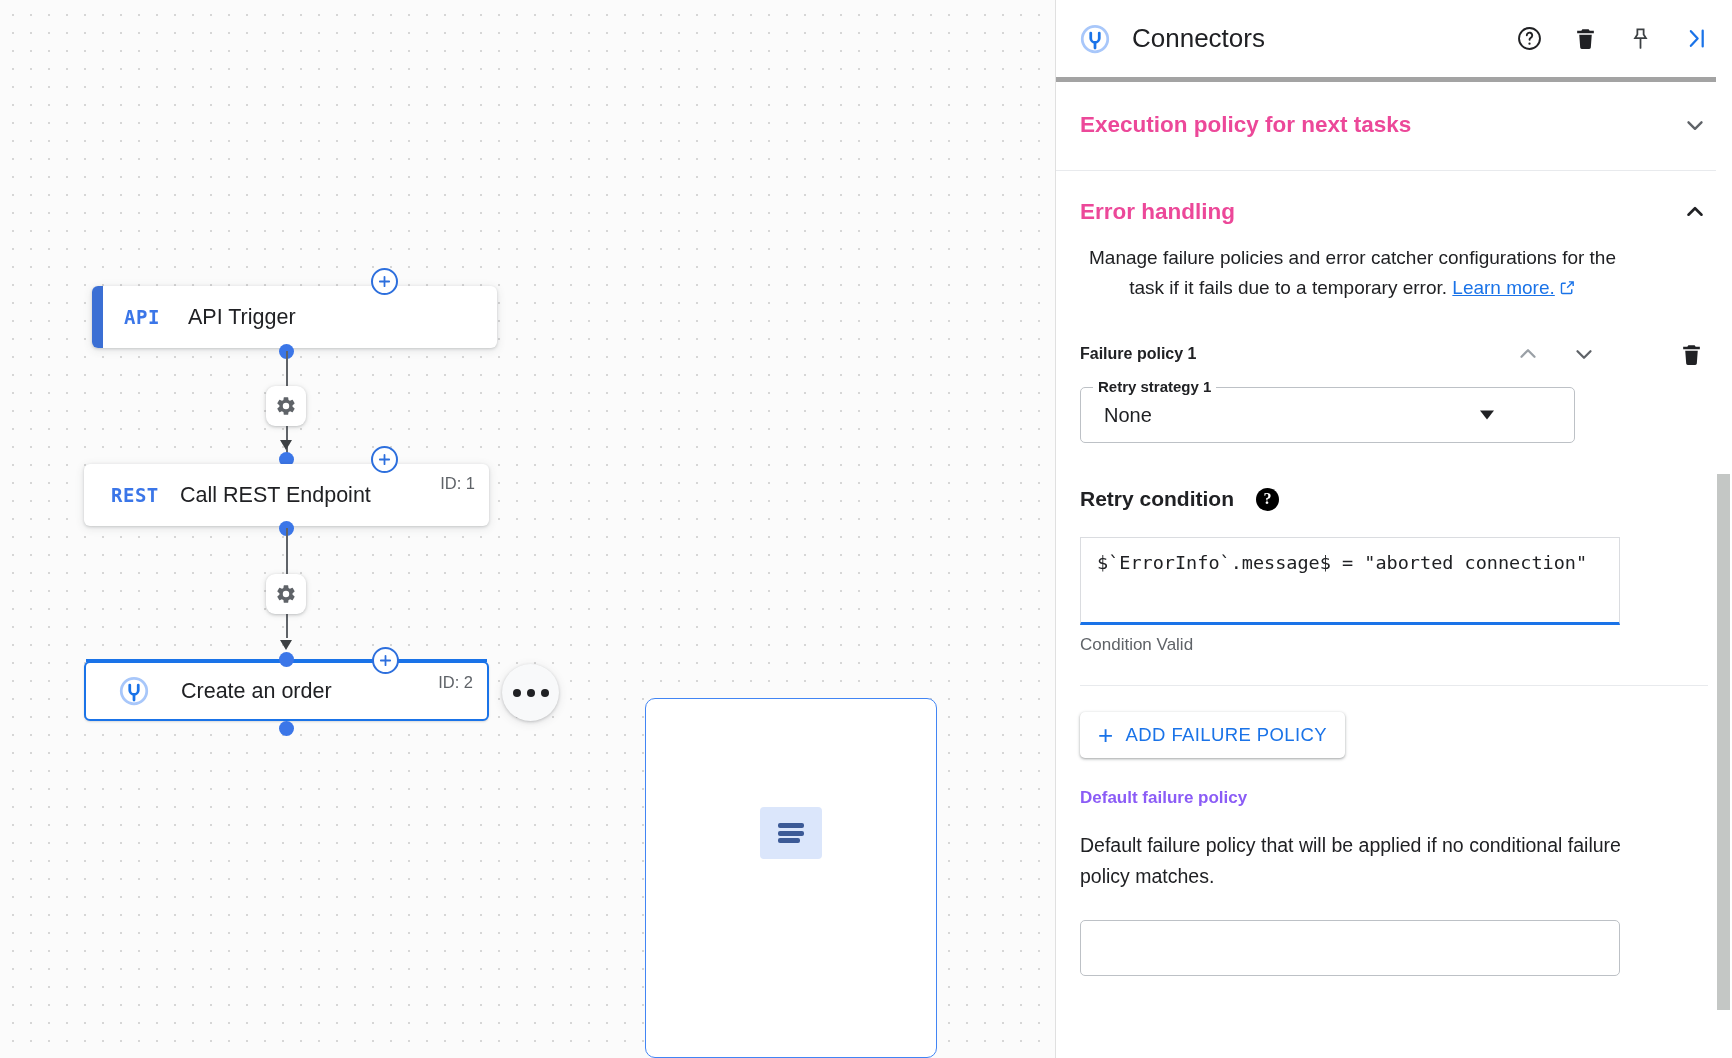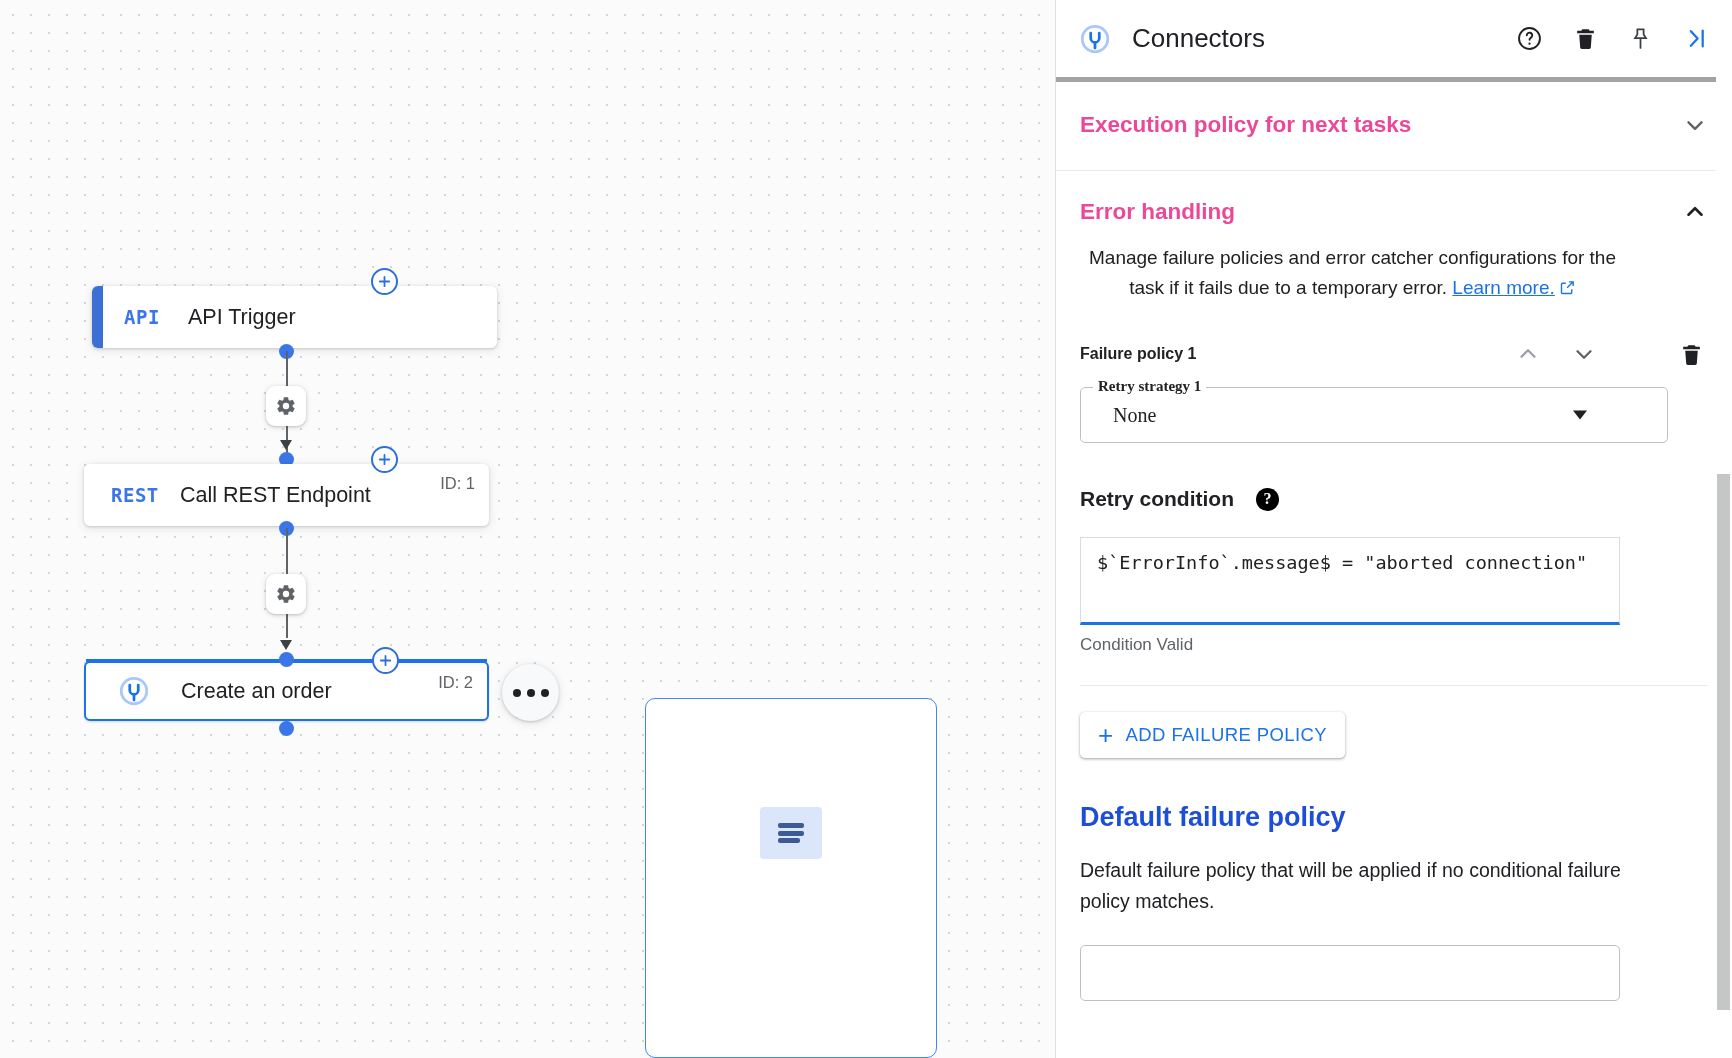--- a/index.html
+++ b/index.html
@@ -159,23 +159,22 @@
     display:flex; align-items:center; margin-top: 36px;
     padding-right: 4px;
   }
   .fp-title { font-size: 16px; font-weight: 700; color:#202124; }
   .fp-actions { margin-left:auto; display:flex; align-items:center; gap: 30px; }
   .fp-actions .sp { width: 22px; }
 
   .select-field {
     position: relative; margin-top: 20px;
     height: 56px; border: 1px solid #bdc1c6; border-radius: 5px;
-    display:flex; align-items:center; padding: 0 32px;
-    width: 588px;
-    font-family: Liberation Serif, serif;
+    display:flex; align-items:center; padding: 0 23px;
+    width: 495px;
   }
   .select-legend {
     position: absolute; top: -10px; left: 12px;
     background:#fff; padding: 0 5px;
     font-size: 15px; font-weight:700; color:#202124;
   }
   .select-value { font-size: 20px; color:#202124; }
   .select-arrow {
     position:absolute; right: 80px; top: 50%; transform: translateY(-50%);
     width:0;height:0;border-left:7px solid transparent;border-right:7px solid transparent;
@@ -206,21 +205,21 @@
   .add-btn {
     margin-top: 26px; display:inline-flex; align-items:center; gap: 12px;
     height: 46px; padding: 0 18px;
     background:#fff; border-radius: 5px;
     box-shadow: 0 1px 2px rgba(60,64,67,.3), 0 1px 3px 1px rgba(60,64,67,.15);
     color:#1a73e8; font-size: 18.5px; font-weight: 500; letter-spacing:.4px;
     cursor: pointer;
   }
   .add-btn .pl { font-size: 26px; line-height: 0; font-weight: 400;}
 
-  .sub-title { margin-top: 44px; font-size: 27px; font-weight:700; color:#1d4ed8; }
+  .sub-title { margin-top: 30px; font-size: 17px; font-weight:700; color:#8b5cf6; }
   .sub-desc { margin-top: 22px; font-size: 19.5px; line-height: 31px; color:#202124; max-width: 545px;}
   .bottom-field {
     margin-top: 28px; width: 540px; height: 56px;
     border: 1px solid #bdc1c6; border-radius: 5px;
   }
 
   
   .pscroll-track {
     position:absolute; right: 0; top: 0; width: 16px; height: 1058px; background: #fff;
   }

